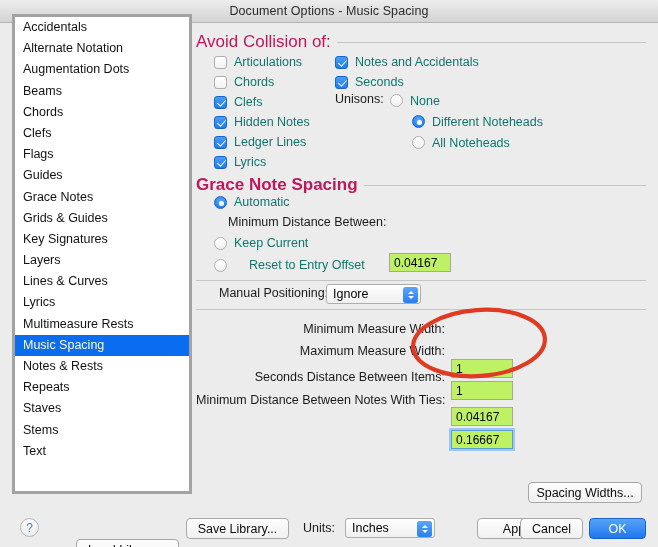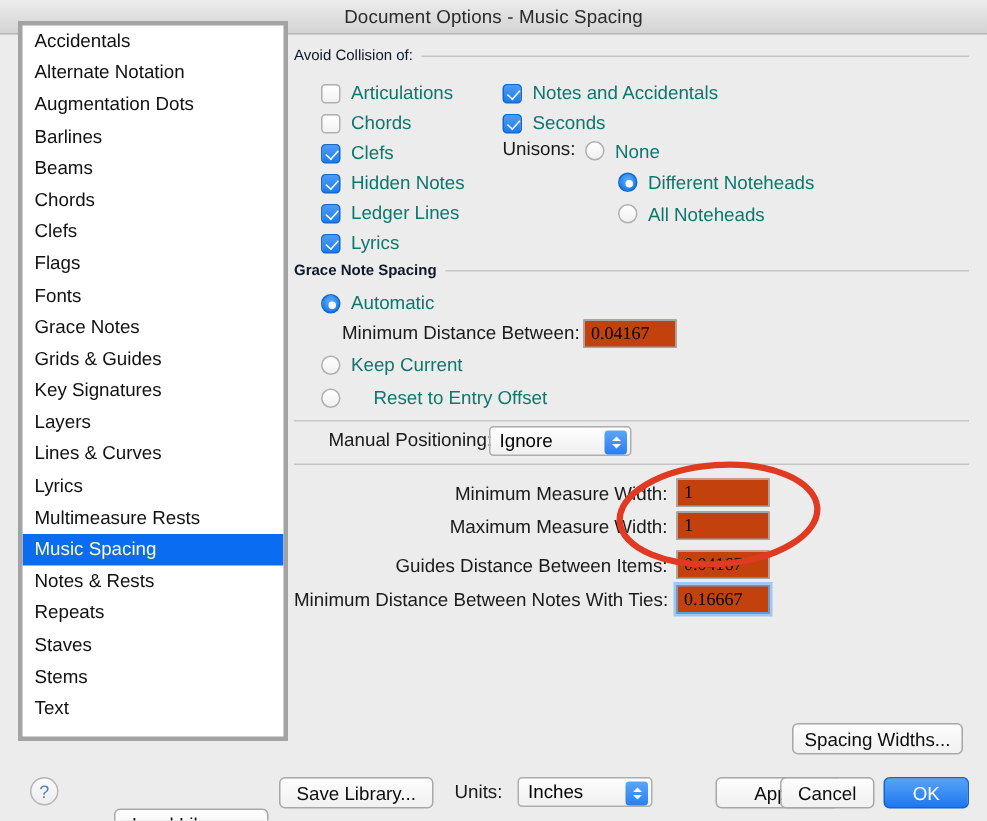--- a/index.html
+++ b/index.html
@@ -30,21 +30,21 @@
   .listitem{
     height:21.2px;line-height:21.2px;padding-left:8px;
     font-size:12.5px;color:#111;white-space:nowrap;
   }
   .listitem.selected{background:#0a6cf0;color:#fef9c3;}
 
   
   .pane{position:absolute;left:196px;top:28px;width:450px;height:476px;}
 
   .grouphdr{display:flex;align-items:center;gap:6px;}
-  .grouphdr .lbl{font-size:10px;color:#0f172a;white-space:nowrap;}
+  .grouphdr .lbl{font-size:17px;color:#be185d;white-space:nowrap;}
   .grouphdr .rule{flex:1;height:1px;background:#c5c5c5;}
 
   .rowline{display:flex;align-items:center;}
 
   
   .cb{
     width:13px;height:13px;border-radius:3px;flex:none;
     border:1px solid #b0b0b0;background:linear-gradient(to bottom,#fff,#f2f2f2);
     box-sizing:border-box;position:relative;
   }
@@ -68,23 +68,24 @@
     border-color:#1667c8;
   }
   .rb.on::after{
     content:"";position:absolute;left:4px;top:4px;width:5px;height:5px;
     border-radius:50%;background:#fff;
   }
   .ctl-label{margin-left:7px;font-size:12.5px;color:#0f766e;white-space:nowrap;}
 
   
   .tf{
-    background:#c2410c;border:1px solid #a6a6a6;box-sizing:border-box;
+    background:#bef264;border:1px solid #a6a6a6;box-sizing:border-box;
     height:19px;line-height:17px;font-size:12px;padding:0 4px;color:#000;
-    font-family:Liberation Serif, serif;
+    font-family:Liberation Sans, sans-serif;
+    margin-top:40px;
   }
   .tf.focus{
     border:1px solid #5b9dd9;
     box-shadow:0 0 0 2px rgba(100,170,245,.55);
   }
 
   
   .popup{
     height:20px;box-sizing:border-box;display:inline-flex;align-items:center;
     background:linear-gradient(to bottom,#fefefe,#f0f0f0);
@@ -135,26 +136,25 @@
 <div class="window">
 
   <div class="titlebar">
     <span class="title">Document Options - Music Spacing</span>
   </div>
 
   <div class="listbox" id="sidebar-list">
       <div class="listitem">Accidentals</div>
       <div class="listitem">Alternate Notation</div>
       <div class="listitem">Augmentation Dots</div>
-      <div class="listitem">Barlines</div>
       <div class="listitem">Beams</div>
       <div class="listitem">Chords</div>
       <div class="listitem">Clefs</div>
       <div class="listitem">Flags</div>
-      <div class="listitem">Fonts</div>
+      <div class="listitem">Guides</div>
       <div class="listitem">Grace Notes</div>
       <div class="listitem">Grids &amp; Guides</div>
       <div class="listitem">Key Signatures</div>
       <div class="listitem">Layers</div>
       <div class="listitem">Lines &amp; Curves</div>
       <div class="listitem">Lyrics</div>
       <div class="listitem">Multimeasure Rests</div>
       <div class="listitem selected">Music Spacing</div>
       <div class="listitem">Notes &amp; Rests</div>
       <div class="listitem">Repeats</div>
@@ -263,21 +263,21 @@
       </span>
     </div>
 
     <div class="sep" style="position:absolute;left:0;top:281px;width:450px;"></div>
 
     <div id="measure-fields">
         <div class="fieldlabel" style="position: absolute; left: 0px; top: 294px; width: 249px;">Minimum Measure Width:</div>
         <input class="tf" value="1" style="position: absolute; left: 255px; top: 291px; width: 62px;">
         <div class="fieldlabel" style="position: absolute; left: 0px; top: 316px; width: 249px;">Maximum Measure Width:</div>
         <input class="tf" value="1" style="position: absolute; left: 255px; top: 313px; width: 62px;">
-        <div class="fieldlabel" style="position: absolute; left: 0px; top: 342px; width: 249px;">Guides Distance Between Items:</div>
+        <div class="fieldlabel" style="position: absolute; left: 0px; top: 342px; width: 249px;">Seconds Distance Between Items:</div>
         <input class="tf" value="0.04167" style="position: absolute; left: 255px; top: 339px; width: 62px;">
         <div class="fieldlabel" style="position: absolute; left: 0px; top: 365px; width: 249px;">Minimum Distance Between Notes With Ties:</div>
         <input class="tf focus" value="0.16667" style="position: absolute; left: 255px; top: 362px; width: 62px;">
       </div>
 
     <div class="btn" style="position:absolute;left:332px;top:454px;width:114px;">Spacing Widths...</div>
   </div>
 
   <div class="help" style="position:absolute;left:20px;top:518px;">
     <span>?</span>

